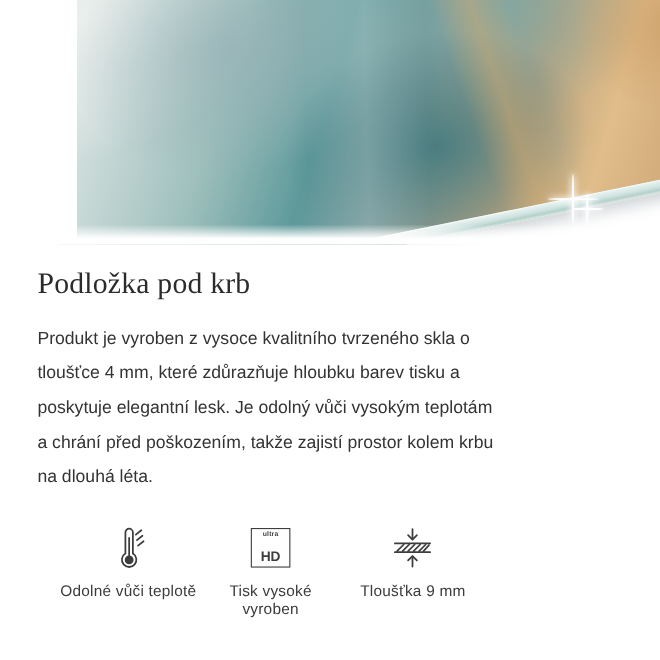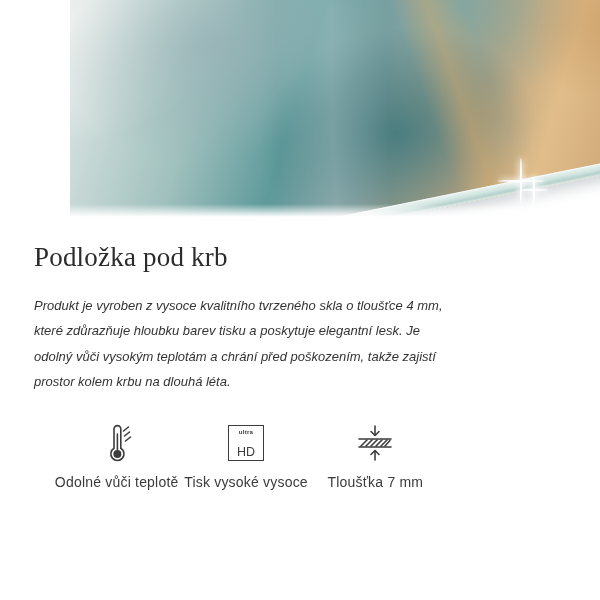--- a/index.html
+++ b/index.html
@@ -137,25 +137,24 @@
     line-height: 1.3;
     font-weight: 400;
     color: #2b2b2b;
     letter-spacing: 0.2px;
   }
   .headline .line2 {
     display: block;
   }
   .body-copy {
     margin: 18px 0 0 0;
-    font-size: 13px;
+    font-size: 16px;
     line-height: 1.95;
     color: #333333;
     max-width: 536px;
-    font-style: italic;
   }
 
   
   .features {
     display: grid;
     grid-template-columns: repeat(3, 1fr);
     row-gap: 14px;
     margin-top: 26px;
     padding: 0 18px;
   }
@@ -190,21 +189,21 @@
     line-height: 1;
   }
   .hd-ultra {
     font-size: 6.2px;
     font-weight: bold;
     color: #3d3d3d;
     letter-spacing: 0.2px;
   }
   .hd-main {
     font-size: 12.5px;
-    font-weight: normal;
+    font-weight: bold;
     color: #3d3d3d;
     margin-top: 11px;
   }
 </style>
 </head>
 <body>
 
 <div class="page">
 
   <div class="hero">
@@ -245,21 +244,21 @@
         <div class="feature-label">Odolné vůči teplotě</div>
       </div>
 
       <div class="feature">
         <div class="feature-icon">
           <div class="hd-box">
             <span class="hd-ultra">ultra</span>
             <span class="hd-main">HD</span>
           </div>
         </div>
-        <div class="feature-label">Tisk vysoké vysoce</div>
+        <div class="feature-label">Tisk vysoké vyroben</div>
       </div>
 
 
 
 
       <div class="feature">
         <div class="feature-icon">
           <svg width="44" height="40" viewBox="0 0 44 40">
             <g stroke="#3d3d3d" stroke-width="1.6" stroke-linecap="round">
               <line x1="22" y1="3" x2="22" y2="12"></line>
@@ -270,18 +269,18 @@
               <path d="M18 31.5 L22 27.5 L26 31.5" fill="none" stroke-linejoin="round"></path>
               <line x1="8" y1="23" x2="14" y2="17"></line>
               <line x1="13" y1="23" x2="19" y2="17"></line>
               <line x1="18" y1="23" x2="24" y2="17"></line>
               <line x1="23" y1="23" x2="29" y2="17"></line>
               <line x1="28" y1="23" x2="34" y2="17"></line>
               <line x1="32" y1="23" x2="37" y2="17.5"></line>
             </g>
           </svg>
         </div>
-        <div class="feature-label">Tloušťka 7 mm</div>
+        <div class="feature-label">Tloušťka 9 mm</div>
       </div>
 
     </div>
   </div>
 </div>
 
 </body></html>

